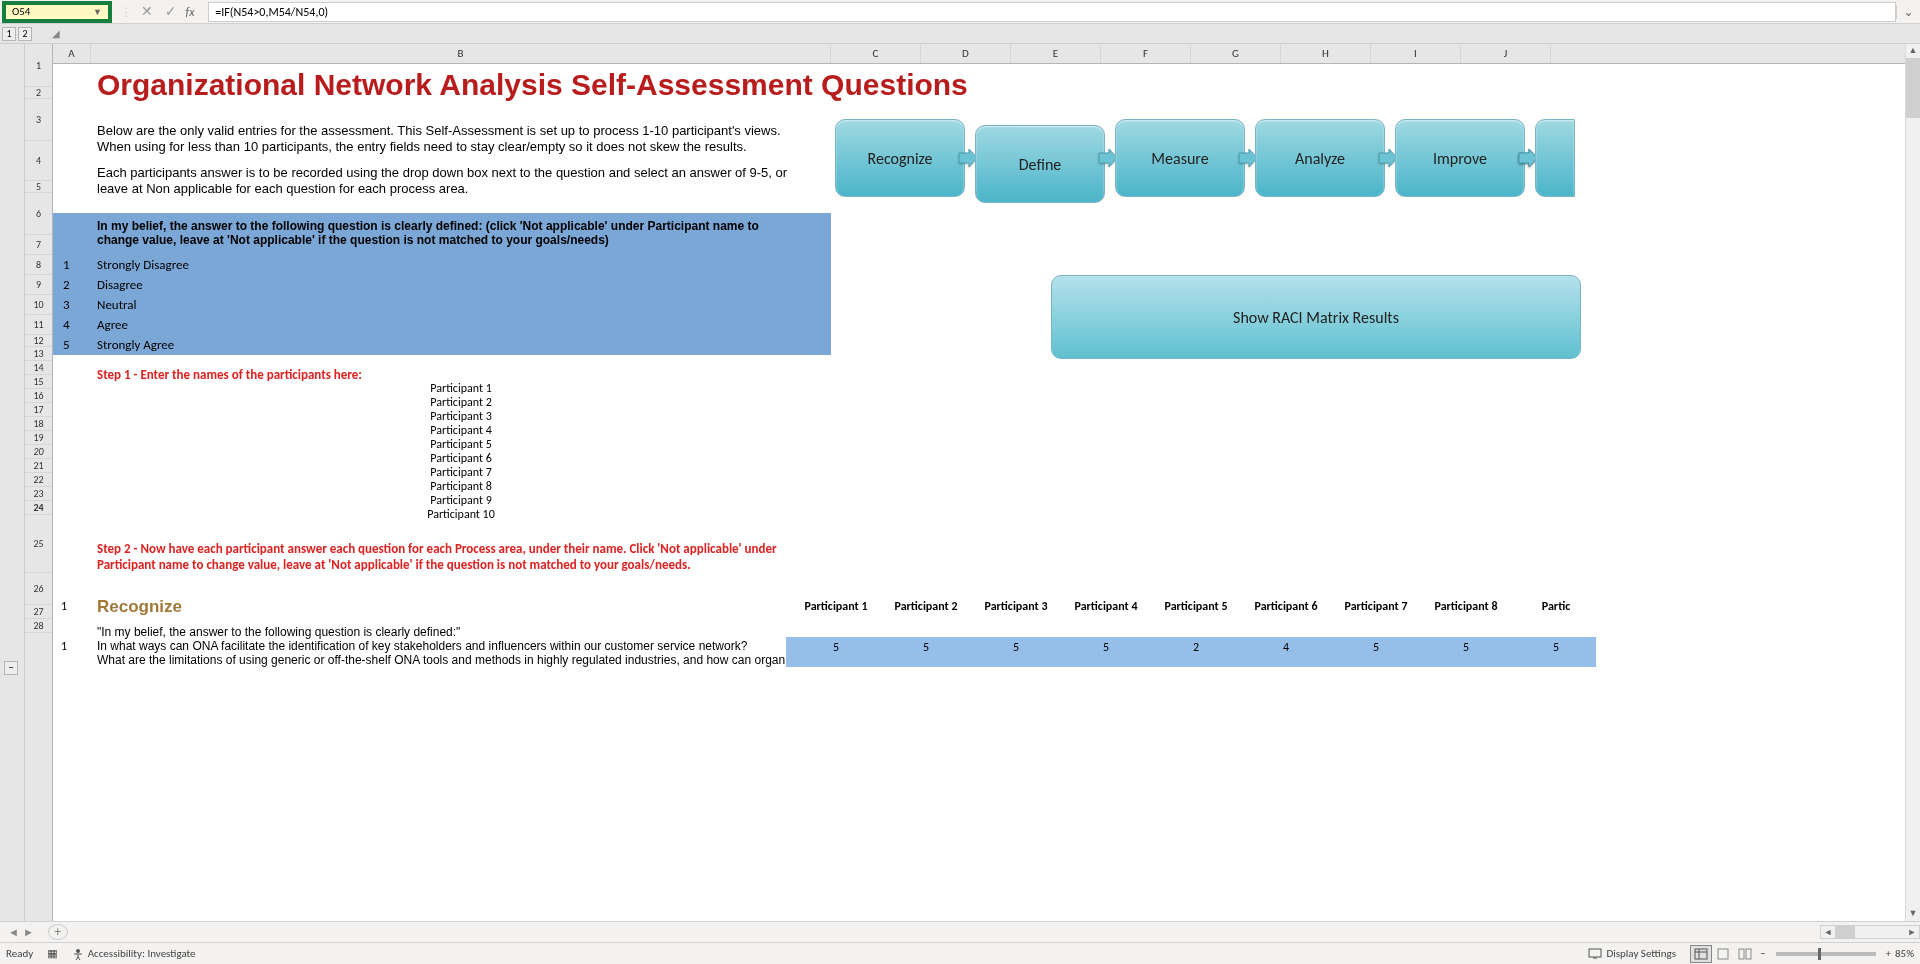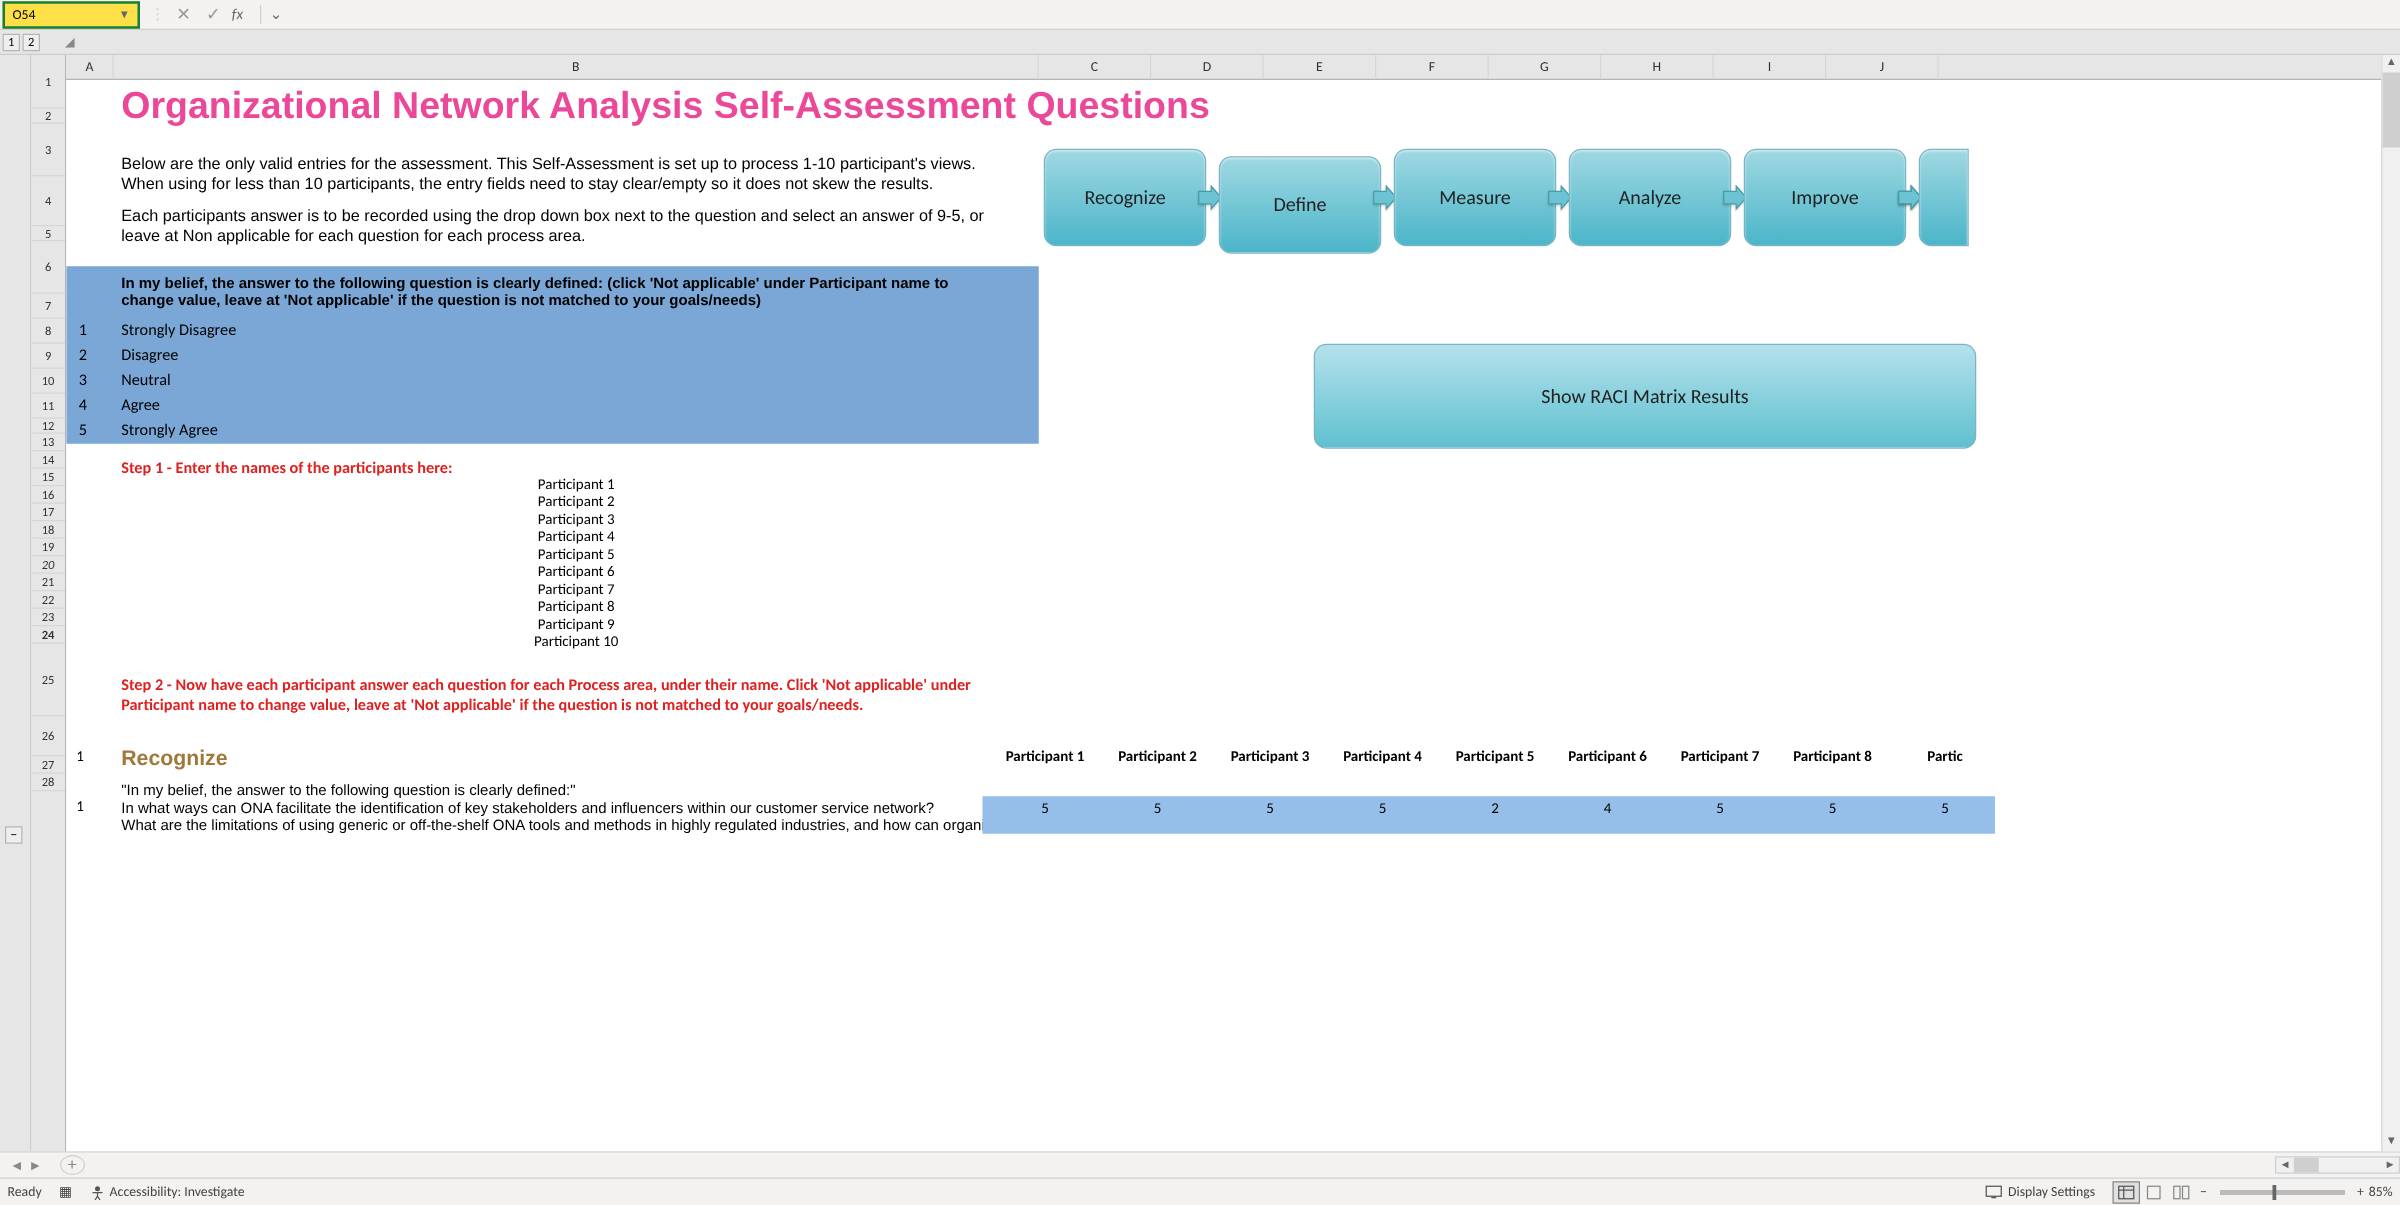--- a/index.html
+++ b/index.html
@@ -15,22 +15,22 @@
 .formula-bar {
   height: 24px;
   background: #f3f2f1;
   border-bottom: 1px solid #d0d0d0;
   display: flex;
   align-items: center;
 }
 .name-box {
   width: 110px;
   height: 22px;
-  background: #fde047;
-  border: 2px solid #15803d;
+  background: #fef9c3;
+  border: 4px solid #15803d;
   margin-left: 2px;
   display: flex;
   align-items: center;
   padding: 0 6px;
   font-size: 11px;
 }
 .name-box .dd { margin-left: auto; color: #666; font-size: 9px; }
 .fb-btns { display: flex; align-items: center; gap: 6px; margin: 0 8px; }
 .fb-btn { color: #9a9a9a; font-size: 14px; padding: 0 3px; cursor: default; }
 .fb-sep { color: #cfcfcf; }
@@ -116,21 +116,21 @@
 }
 .content-overlay {
   position: absolute;
   left: 0; top: 0;
   width: 100%;
 }
 .title-text {
   font-family: Verdana, Arial, sans-serif;
   font-weight: bold;
   font-size: 30px;
-  color: #ec4899;
+  color: #b91c1c;
 }
 .intro-text { font-size: 13px; line-height: 16px; font-family: Arial; }
 .blue-box {
   background: #7ba7d7;
   padding: 10px 22px;
 }
 .step-red { color: #dd2222; font-weight: bold; font-size: 13px; }
 .participant-name { text-align:center; font-size:12px; }
 .recognize-hdr { color: #a07838; font-weight: bold; font-size: 17px; font-family: Arial;}
 .part-col-hdr { font-weight: bold; font-size: 12px; }
@@ -243,20 +243,23 @@
 <div class="formula-bar">
   <div class="name-box">
     <span>O54</span>
     <span class="dd">▼</span>
   </div>
   <div class="fb-btns">
     <span class="fb-sep">⋮</span>
     <span class="fb-btn">✕</span>
     <span class="fb-btn">✓</span>
     <span class="fx-label">fx</span>
+  </div>
+  <div class="formula-input">
+    <span>=IF(N54&gt;0,M54/N54,0)</span>
   </div>
   <div class="formula-expand">⌄</div>
 </div>
 
 <div class="outline-bar">
   <span class="ob-btn">1</span>
   <span class="ob-btn">2</span>
   <span class="ob-tri">◢</span>
 </div>
 

